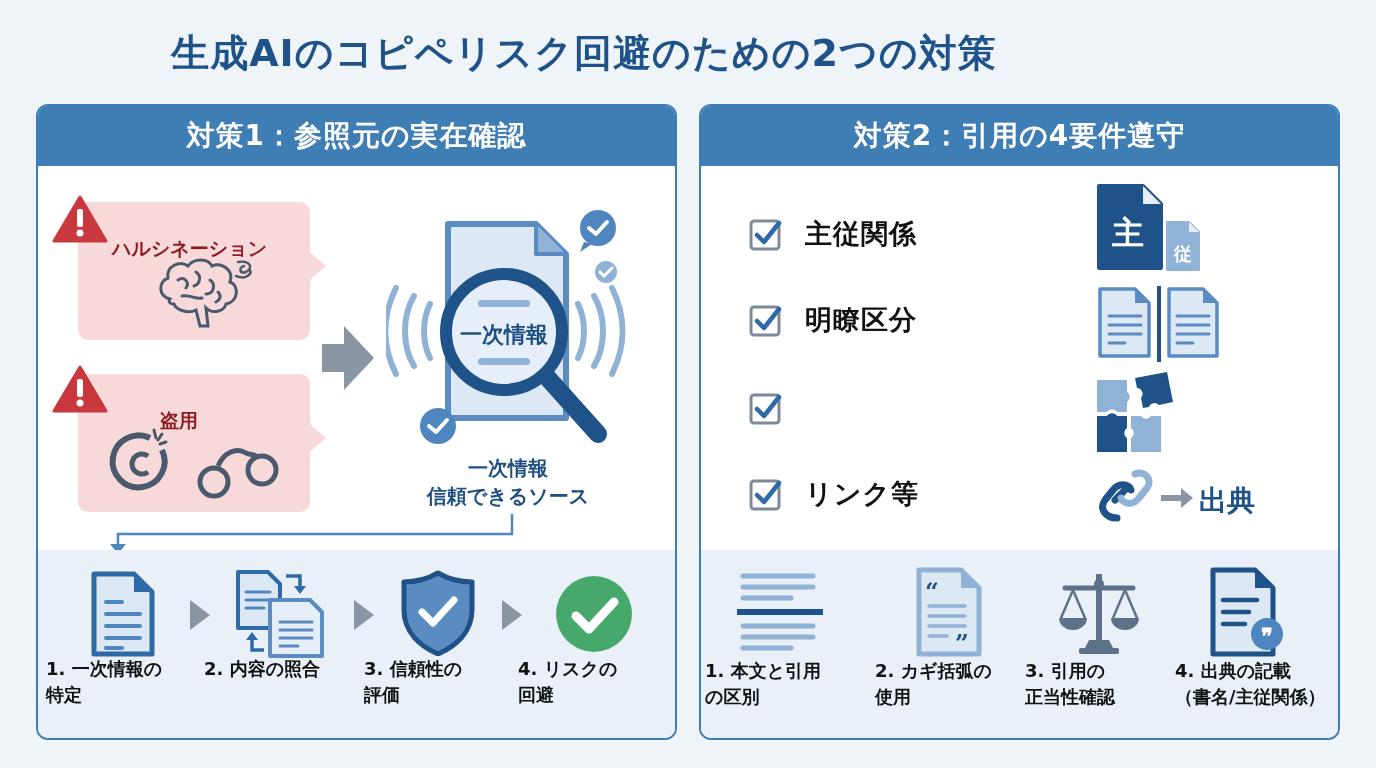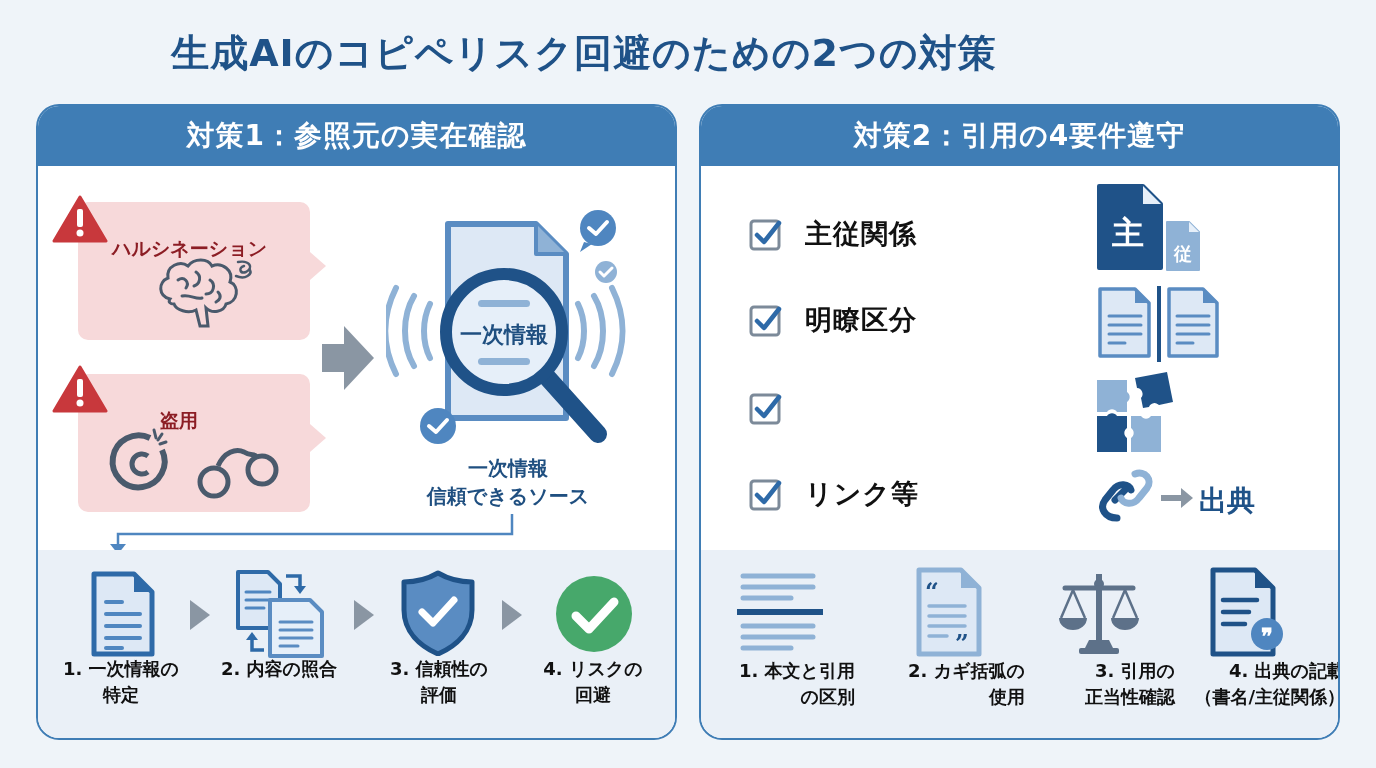--- a/index.html
+++ b/index.html
@@ -11,21 +11,21 @@
       color: #1a1a1a;
     }
     .main-title {
       position: absolute; left: 0; top: 28px; width: 1168px;
       text-align: center; font-size: 38px; font-weight: bold;
       color: #1f5288; letter-spacing: 1px;
     }
     .panel {
       position: absolute; top: 104px; height: 636px;
       background: #ffffff; border: 2px solid #3f7db5;
-      border-radius: 23px; overflow: hidden;
+      border-radius: 12px; overflow: hidden;
     }
     .panel.left { left: 36px; width: 641px; }
     .panel.right { left: 699px; width: 641px; }
     .panel-header {
       height: 60px; background: #3f7db5; color: #fff;
       font-size: 28px; font-weight: bold; text-align: center;
       line-height: 60px; letter-spacing: 1px;
     }
     .panel-lower {
       position: absolute; left: 0; right: 0; bottom: 0; height: 188px;
@@ -54,34 +54,34 @@
     .risk-label.l1 { left: 74px; top: 110px; }
     .risk-label.l2 { left: 122px; top: 282px; }
     .big-arrow { position: absolute; left: 284px; top: 220px; }
     .source-caption {
       position: absolute; left: 340px; top: 348px; width: 260px;
       text-align: center; font-size: 20px; font-weight: bold;
       color: #1f4f80; line-height: 28px;
     }
     .connector { position: absolute; left: 70px; top: 408px; }
     .step-label {
-      position: absolute; width: 150px; text-align: center; top: 106px;
+      position: absolute; width: 150px; top: 106px;
       font-size: 18px; font-weight: bold; line-height: 26px; color: #111;
     }
     .chev { position: absolute; top: 48px; }
     
     .req {
       position: absolute; left: 48px; height: 40px;
       display: flex; align-items: center;
     }
     .req .cb { width: 34px; height: 34px; margin-right: 22px; }
     .req-label { font-size: 27px; font-weight: bold; color: #111; letter-spacing: 1px; }
     .req-icon { position: absolute; }
     .cite-label {
-      position: absolute; top: 108px; width: 150px; text-align: right;
+      position: absolute; top: 108px; width: 150px; text-align: left;
       font-size: 18px; font-weight: bold; line-height: 26px; color: #111;
     }
   </style>
 </head>
 <body>
 
 <div class="main-title">生成AIのコピペリスク回避のための2つの対策</div>
 
 <div class="panel left">
   <div class="panel-header">対策1：参照元の実在確認</div>

